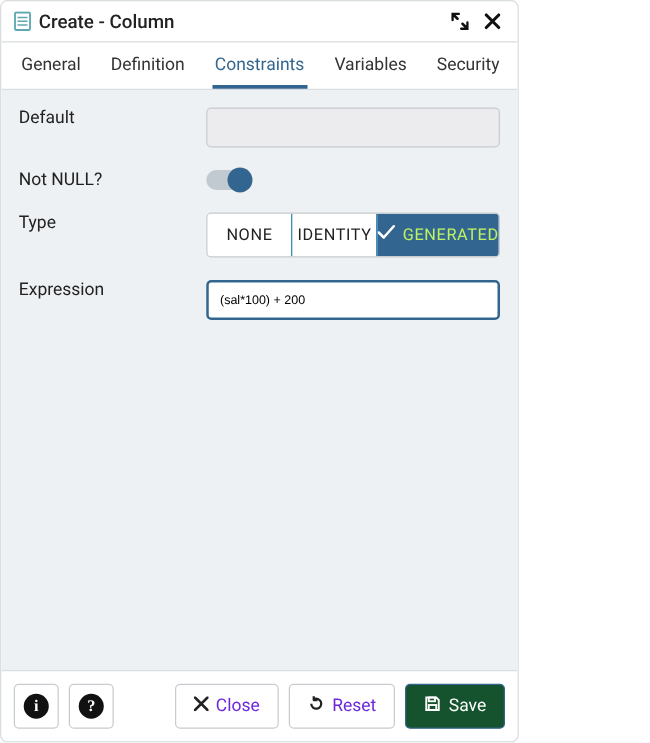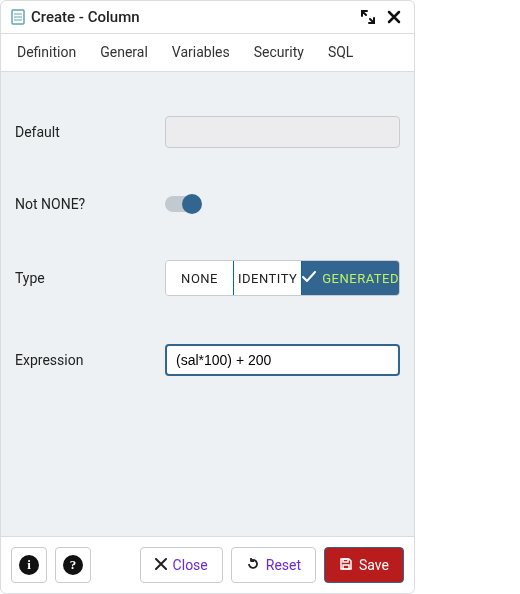--- a/index.html
+++ b/index.html
@@ -60,39 +60,37 @@
     .content {
       flex: 1;
       background: #eef1f3;
       padding: 14px;
       display: flex;
       flex-direction: column;
       gap: 18px;
     }
     .form-row {
       display: flex;
-      align-items: center;
-      margin-top: 30px;
     }
     .form-label {
       width: 150px;
       font-size: 14px;
       color: #222;
       flex-shrink: 0;
     }
     .form-control {
       flex: 1;
     }
     .text-input {
       width: 100%;
       height: 32px;
       border: 1px solid #c8ccd0;
       border-radius: 4px;
       padding: 0 10px;
-      font-size: 14px;
+      font-size: 10px;
       background: #fff;
     }
     .text-input.disabled {
       background: #ececee;
     }
     .text-input.focused {
       border: 2px solid #326690;
       padding: 0 9px;
     }
     .toggle {
@@ -178,21 +176,21 @@
       padding: 0 14px;
       display: flex;
       align-items: center;
       gap: 6px;
       cursor: pointer;
       background: #fff;
       font-size: 14px;
       color: #6d28d9;
     }
     .btn.primary {
-      background: #b91c1c;
+      background: #14532d;
       border-color: #326690;
       color: #fff;
     }
   </style>
 </head>
 <body>
 
 <div class="dialog">
 
   <div class="titlebar">
@@ -212,38 +210,39 @@
       </svg>
     </span>
     <span class="winbtn">
       <svg width="14" height="14" viewBox="0 0 14 14">
         <path d="M2 2 L12 12 M12 2 L2 12" stroke="#111" stroke-width="2.5" stroke-linecap="round"></path>
       </svg>
     </span>
   </div>
 
   <div class="tabs">
+    <div class="tab">General</div>
     <div class="tab">Definition</div>
-    <div class="tab">General</div>
+    <div class="tab active">Constraints</div>
     <div class="tab">Variables</div>
     <div class="tab">Security</div>
     <div class="tab">SQL</div>
   </div>
 
   <div class="content">
 
     <div class="form-row">
       <div class="form-label">Default</div>
       <div class="form-control">
         <input type="text" class="text-input disabled" readonly="" value="" style="">
       </div>
     </div>
 
     <div class="form-row">
-      <div class="form-label">Not NONE?</div>
+      <div class="form-label">Not NULL?</div>
       <div class="form-control">
         <div class="toggle">
           <div class="knob"></div>
         </div>
       </div>
     </div>
 
     <div class="form-row">
       <div class="form-label">Type</div>
       <div class="form-control">

